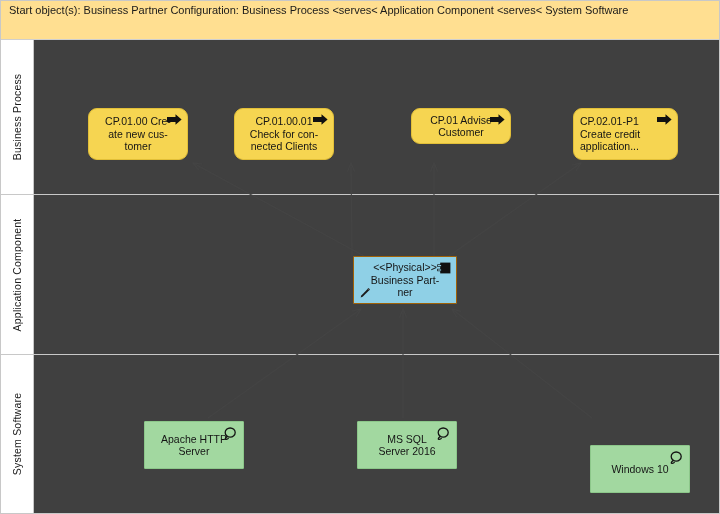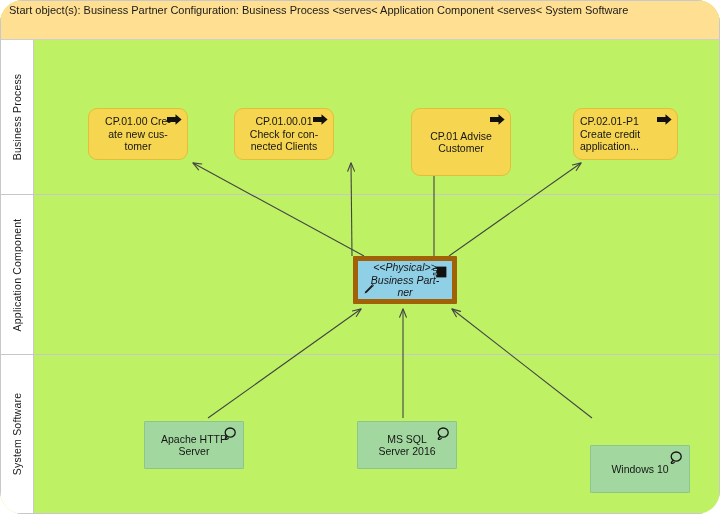--- a/index.html
+++ b/index.html
@@ -8,24 +8,23 @@
     background: #ffffff;
   }
   body {
     font-family: "Liberation Sans", sans-serif;
     -webkit-font-smoothing: antialiased;
   }
   #canvas {
     position: relative;
     width: 720px;
     height: 514px;
-    background: #bef264;
+    background: #404040;
     overflow: hidden;
     box-sizing: border-box;
-    border-radius: 23px;
   }
 
   
   #header-banner {
     position: absolute;
     left: 0;
     top: 0;
     width: 720px;
     height: 40px;
     background: #ffdf91;
@@ -97,23 +96,22 @@
     padding: 0 6px;
     white-space: pre-line;
   }
   .node.process {
     background: #f6d551;
     border: 1px solid #e2bf38;
     border-radius: 9px;
   }
   .node.component {
     background: #8fd0e6;
-    border: 5px solid #a16207;
+    border: 1px solid #a16207;
     border-radius: 1px;
-    font-style: italic;
   }
   .node.sysswnode {
     background: #a2d8a0;
     border: 1px solid #8cc78a;
     border-radius: 1px;
   }
   .node.align-left .node-text {
     text-align: left;
     width: 100%;
   }
@@ -213,21 +211,21 @@
     <span class="node-text">CP.01.00.01
 Check for con-
 nected Clients</span>
     <span class="node-icon icon-tr">
       <svg width="15" height="11" viewBox="0 0 15 11">
           <path d="M0 3 L8.5 3 L8.5 0.3 L14.6 5.5 L8.5 10.7 L8.5 8 L0 8 Z" fill="#111111"></path>
         </svg>
     </span>
   </div>
 
-  <div class="node process" id="node-p2" style="left: 411px; top: 108px; width: 100px; height: 68px;">
+  <div class="node process" id="node-p2" style="left: 411px; top: 108px; width: 100px; height: 36px;">
     <span class="node-text">CP.01 Advise
 Customer</span>
     <span class="node-icon icon-tr">
       <svg width="15" height="11" viewBox="0 0 15 11">
           <path d="M0 3 L8.5 3 L8.5 0.3 L14.6 5.5 L8.5 10.7 L8.5 8 L0 8 Z" fill="#111111"></path>
         </svg>
     </span>
   </div>
 
   <div class="node process align-left" id="node-p3" style="left: 573px; top: 108px; width: 105px; height: 52px;">

